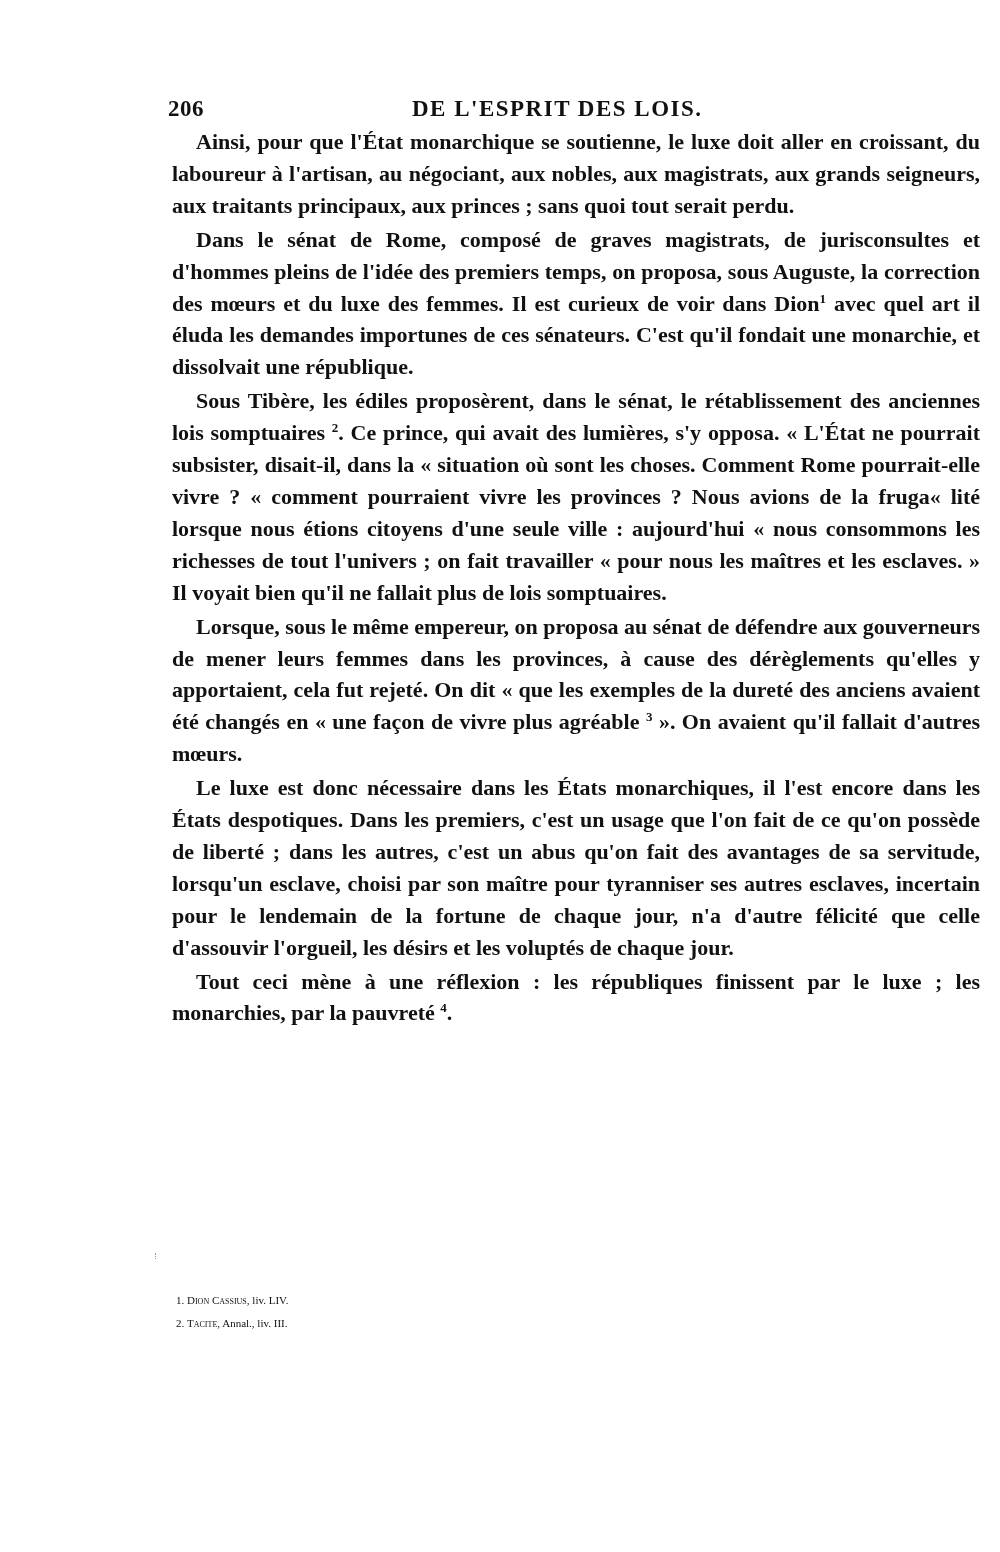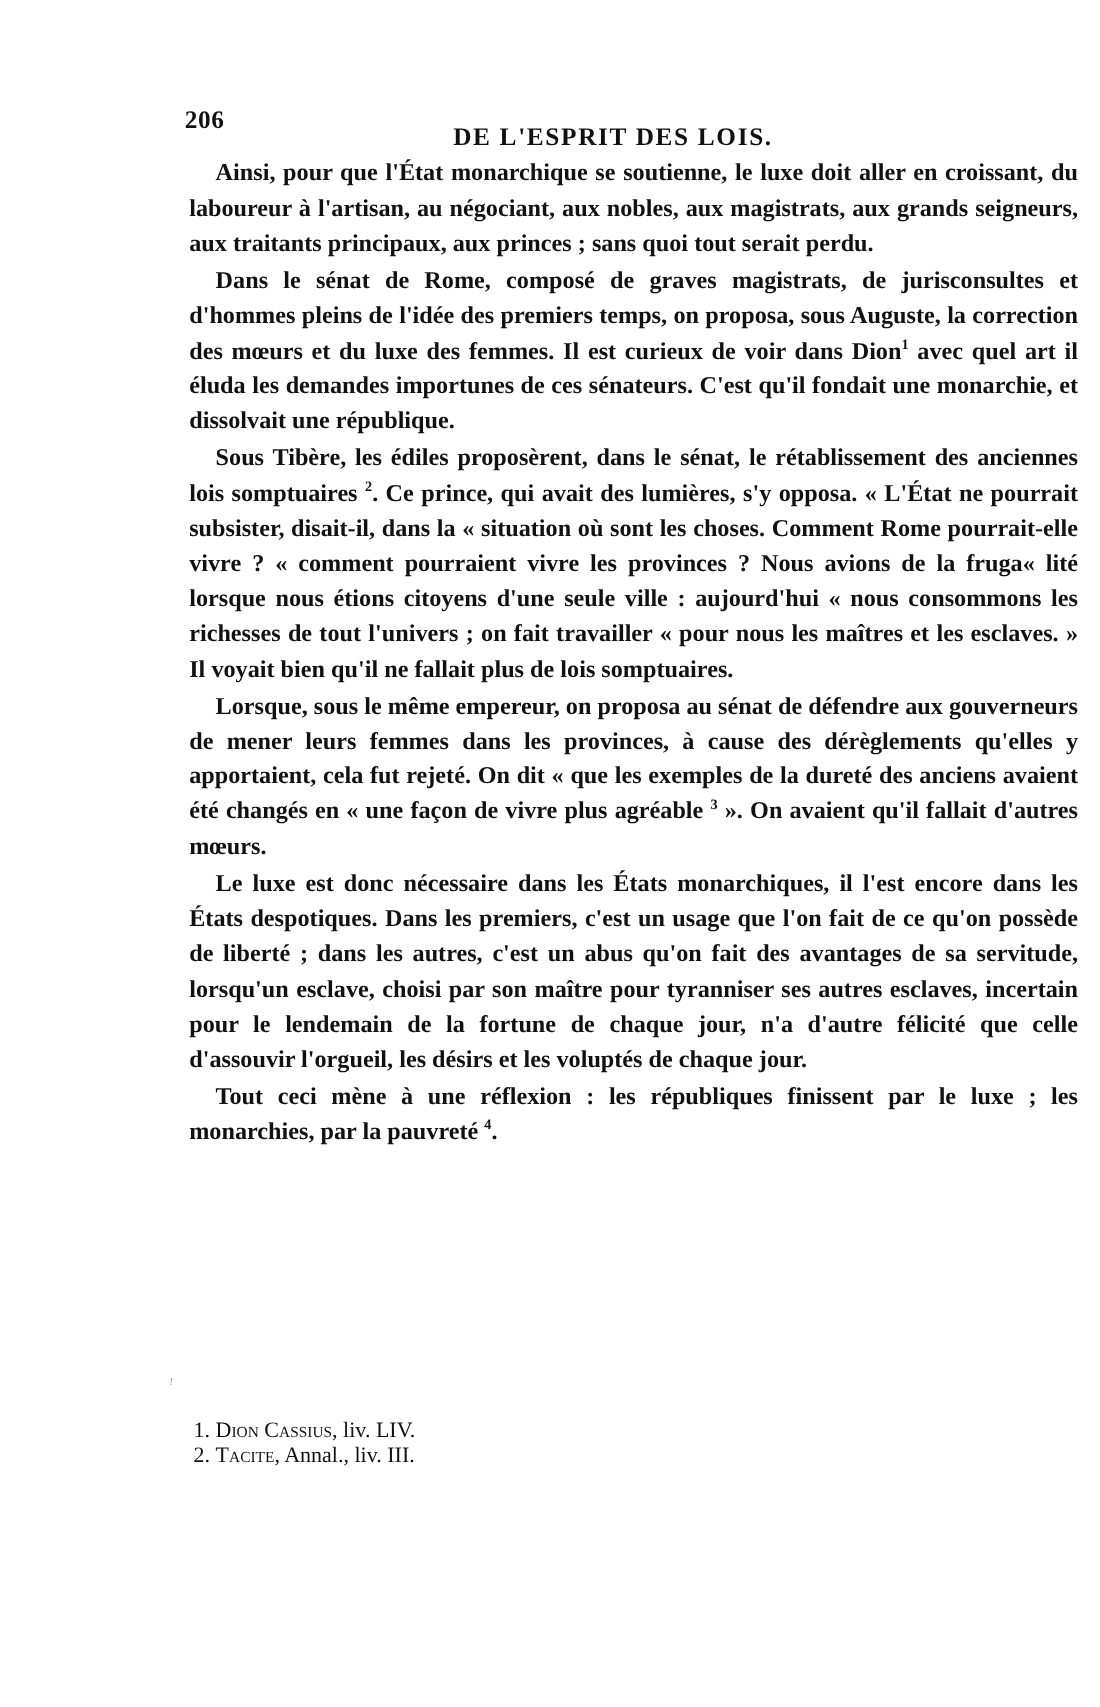--- a/index.html
+++ b/index.html
@@ -31,44 +31,43 @@
     .page-number {
       position: absolute;
       left: -4px;
       top: 4px;
     }
     .running-title {
       position: absolute;
       left: 240px;
       top: 4px;
       letter-spacing: 1.5px;
-      margin-top: 16px;
     }
     .body-text {
-      margin-top: 15px;
+      margin-top: 0;
       font-size: 22px;
       line-height: 31.9px;
       text-align: justify;
       hyphens: manual;
     }
     .para {
       margin: 0 0 2px 0;
       text-indent: 24px;
     }
     sup {
       font-size: 13px;
       line-height: 0;
       vertical-align: super;
     }
     .footnotes {
       position: absolute;
       left: 160px;
       top: 1289px;
       width: 808px;
-      font-size: 20px;
+      font-size: 11px;
       line-height: 23px;
       text-align: justify;
     }
     .fn {
       margin: 0;
       padding-left: 16px;
     }
     .fn-cont {
       margin: 0;
       text-indent: 48px;

